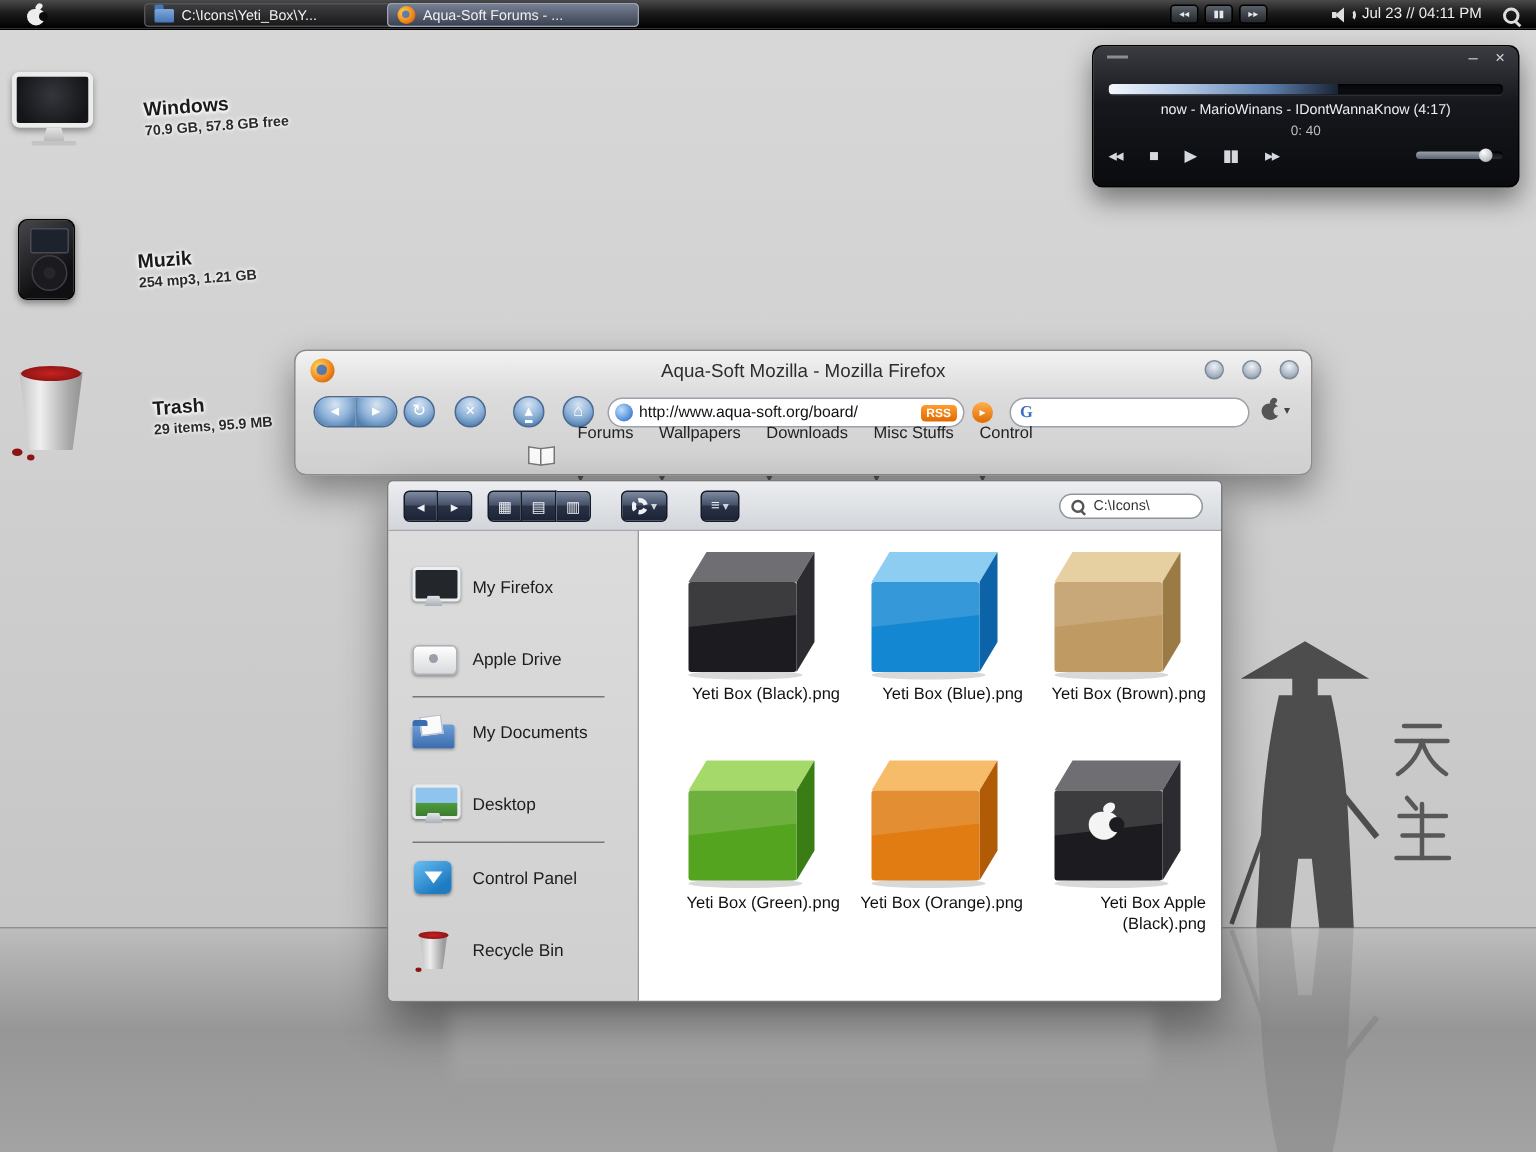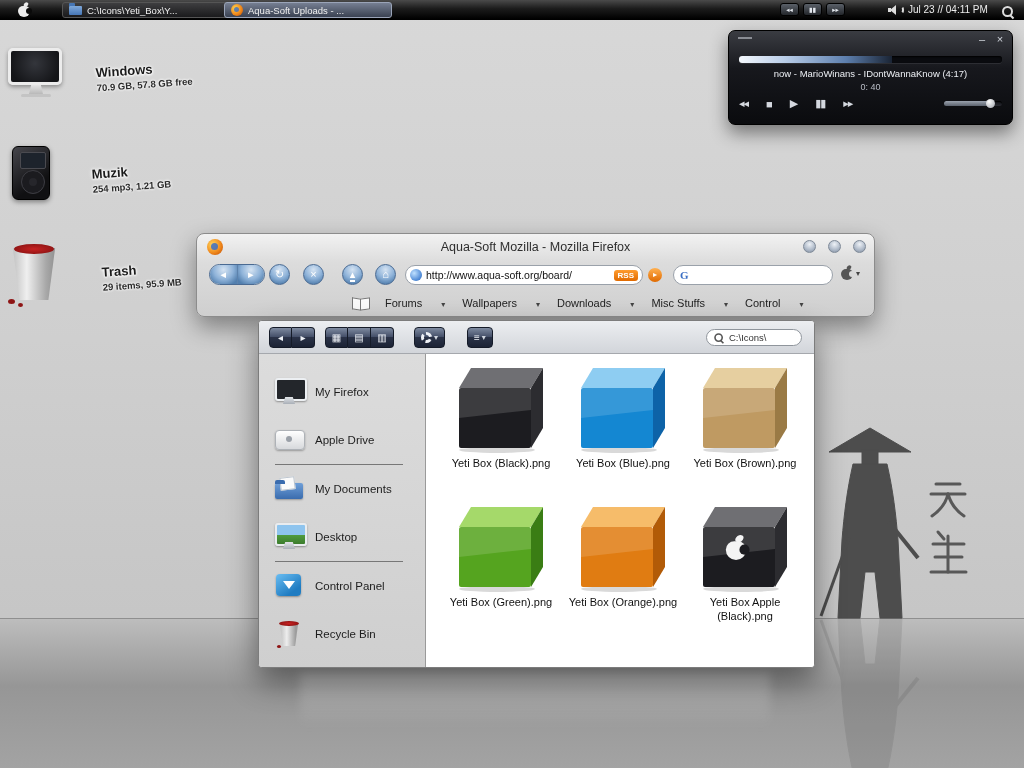--- a/index.html
+++ b/index.html
@@ -12,21 +12,21 @@
   .refl-block { position:absolute; z-index:2; background:linear-gradient(180deg,rgba(255,255,255,.28),rgba(255,255,255,0));
                 filter:blur(5px); }
 
   
   .taskbar { position:absolute; left:0; top:0; width:1024px; height:20px; z-index:60;
              background:linear-gradient(180deg,#4a4a4a 0%,#1c1c1c 45%,#000 100%);
              border-bottom:1px solid #000; color:#e8e8e8; }
   .tb-apple { position:absolute; left:18px; top:3px; }
   .tb-tab { position:absolute; top:2px; height:16px; width:168px; border-radius:3px;
             background:linear-gradient(180deg,#3e3e40,#1a1a1c); border:1px solid #555;
-            display:flex; align-items:center; gap:5px; padding:0 6px; cursor:pointer; }
+            display:flex; align-items:center; gap:5px; padding:0 6px; cursor:pointer;margin-left:34px; }
   .tb-tab.active { background:linear-gradient(180deg,#76809а,#3c4556); background:linear-gradient(180deg,#767f92,#3a4252); border-color:#9aa4b8; }
   .tb-tab .tb-label { font-size:9.5px; white-space:nowrap; overflow:hidden; color:#f0f0f0; }
   .tb-folder { width:13px; height:9px; background:linear-gradient(#7fa9dc,#4676b5); border-radius:1px; position:relative; flex:0 0 auto; }
   .tb-folder::before { content:""; position:absolute; left:0; top:-3px; width:6px; height:3px; background:#4676b5; border-radius:1px 1px 0 0; }
   .tb-ff { width:12px; height:12px; border-radius:50%; flex:0 0 auto;
            background:radial-gradient(circle at 35% 35%,#ffd24a,#f0891c 55%,#c85708 90%); position:relative; }
   .tb-ff::after { content:""; position:absolute; left:3px; top:3px; width:5px; height:5px; border-radius:50%; background:#3b6fc4; opacity:.8; }
   .tb-media { position:absolute; left:780px; top:3px; display:flex; gap:4px; }
   .tb-mbtn { width:19px; height:13px; border-radius:3px; border:1px solid #000; color:#e4e8ee; font-size:6.5px; line-height:11px; text-align:center;
              background:linear-gradient(180deg,#5a6068,#23262b); cursor:pointer; }
@@ -119,21 +119,21 @@
                border:1px solid #9aa1aa; display:flex; align-items:center; padding:0 6px; gap:5px; }
   .g-logo { font-size:11px; font-weight:bold; color:#3b6fc4; font-family:"Liberation Serif","DejaVu Serif",serif; }
   .ff-search input { flex:1; min-width:0; border:none; outline:none; background:transparent; font-size:10.5px; }
   .ff-apple { position:absolute; left:644px; top:6px; display:flex; align-items:center; gap:3px; cursor:pointer; }
   .dd { font-size:8px; color:#444; }
   .ff-bookmarks { position:relative; height:26px; display:flex; align-items:center; padding-left:155px; gap:17px; }
   .book-icon { position:relative; width:16px; height:10px; }
   .book-icon::before, .book-icon::after { content:""; position:absolute; top:0; width:8px; height:10px; background:#fafafa; border:1px solid #777; }
   .book-icon::before { left:0; transform:skewY(8deg); border-right:none; }
   .book-icon::after { left:8px; transform:skewY(-8deg); }
-  .bm-item { display:flex; align-items:flex-end; gap:19px; font-size:11px; color:#222; cursor:pointer; white-space:nowrap; }
+  .bm-item { display:flex; align-items:flex-start; gap:19px; font-size:11px; color:#222; cursor:pointer; white-space:nowrap;flex-direction:column; }
 
   
   .explorer { position:absolute; left:258px; top:320px; width:557px; height:348px; z-index:20;
               background:#fff; border:1px solid #7c7c7c; border-radius:4px; box-shadow:0 14px 30px rgba(0,0,0,.45); overflow:hidden; }
   .ex-toolbar { position:relative; height:33px; background:linear-gradient(180deg,#eceef1,#d2d5da); border-bottom:1px solid #a5a8ad; }
   .ex-group { position:absolute; top:6px; display:flex; }
   .ex-btn { height:21px; min-width:23px; border:1px solid #151b28; cursor:pointer; color:#eef1f6; font-size:10px;
             background:linear-gradient(180deg,#7e8aa0 0%,#46516a 45%,#2a3247 50%,#1c2335 100%);
             display:flex; align-items:center; justify-content:center; gap:2px; }
   .ex-group .ex-btn:first-child { border-radius:4px 0 0 4px; }
@@ -163,21 +163,21 @@
                         background:linear-gradient(180deg,#8ec4ee 0%,#8ec4ee 55%,#4f9a3d 55%,#3c7c2e 100%); box-shadow:0 1px 2px rgba(0,0,0,.35); }
   .si-desktop::after { content:""; position:absolute; left:10px; top:19px; width:12px; height:7px; background:linear-gradient(#e2e5e9,#a9afb7); clip-path:polygon(18% 0,82% 0,100% 100%,0 100%); }
   .si-cpanel::before { content:""; position:absolute; left:3px; top:2px; width:25px; height:22px; border-radius:4px;
                        background:linear-gradient(145deg,#69bdf2,#1f7cc2 75%); box-shadow:0 1px 2px rgba(0,0,0,.35); }
   .si-cpanel::after { content:""; position:absolute; left:10px; top:9px; border-left:6px solid transparent; border-right:6px solid transparent; border-top:8px solid #fff; }
   .si-recycle::before { content:""; position:absolute; left:5px; top:3px; width:22px; height:23px; clip-path:polygon(8% 0,92% 0,78% 100%,22% 100%);
                         background:linear-gradient(90deg,#b3b3b3,#ededed 40%,#9d9d9d 80%); }
   .si-recycle::after { content:""; position:absolute; left:6px; top:1px; width:20px; height:5px; border-radius:50%; background:radial-gradient(#c62222,#7e0f0f); }
   .si-recycle i { position:absolute; left:4px; top:25px; width:4px; height:3px; border-radius:50%; background:#8e1414; }
   .ex-files { flex:1; background:#fff; padding:8px 0 0 14px; display:grid; grid-template-columns:repeat(3,122px); grid-auto-rows:139px; }
-  .file { text-align:center; cursor:pointer; }
+  .file { text-align:right; cursor:pointer; }
   .file svg { display:block; margin:0 auto; width:96px; height:92px; }
   .file-label { margin:2px auto 0; width:118px; font-size:11px; color:#111; line-height:1.3; }
   .file-apple { position:absolute; }
 
   
   .samurai-svg { position:absolute; left:815px; top:420px; width:110px; height:348px; z-index:2; }
   .kanji-svg { position:absolute; left:928px; top:478px; width:40px; height:100px; z-index:2; }
 </style>
 </head>
 <body>
@@ -451,21 +451,21 @@
 <div class="taskbar">
   <span class="tb-apple">
     <span class="apple-shape" style="--ap:#ededed;--bg:#0a0a0a;"><i></i></span>
   </span>
   <div class="tb-tab" style="left:62px;">
     <span class="tb-folder"></span>
     <span class="tb-label">C:\Icons\Yeti_Box\Y...</span>
   </div>
   <div class="tb-tab active" style="left:224px;">
     <span class="tb-ff"></span>
-    <span class="tb-label">Aqua-Soft Uploads - ...</span>
+    <span class="tb-label">Aqua-Soft Forums - ...</span>
   </div>
   <div class="tb-media">
     <button class="tb-mbtn">◂◂</button>
     <button class="tb-mbtn">▮▮</button>
     <button class="tb-mbtn">▸▸</button>
   </div>
   <span class="speaker">
       <i></i>
     </span>
   <span class="tb-clock">Jul 23 // 04:11 PM</span>

